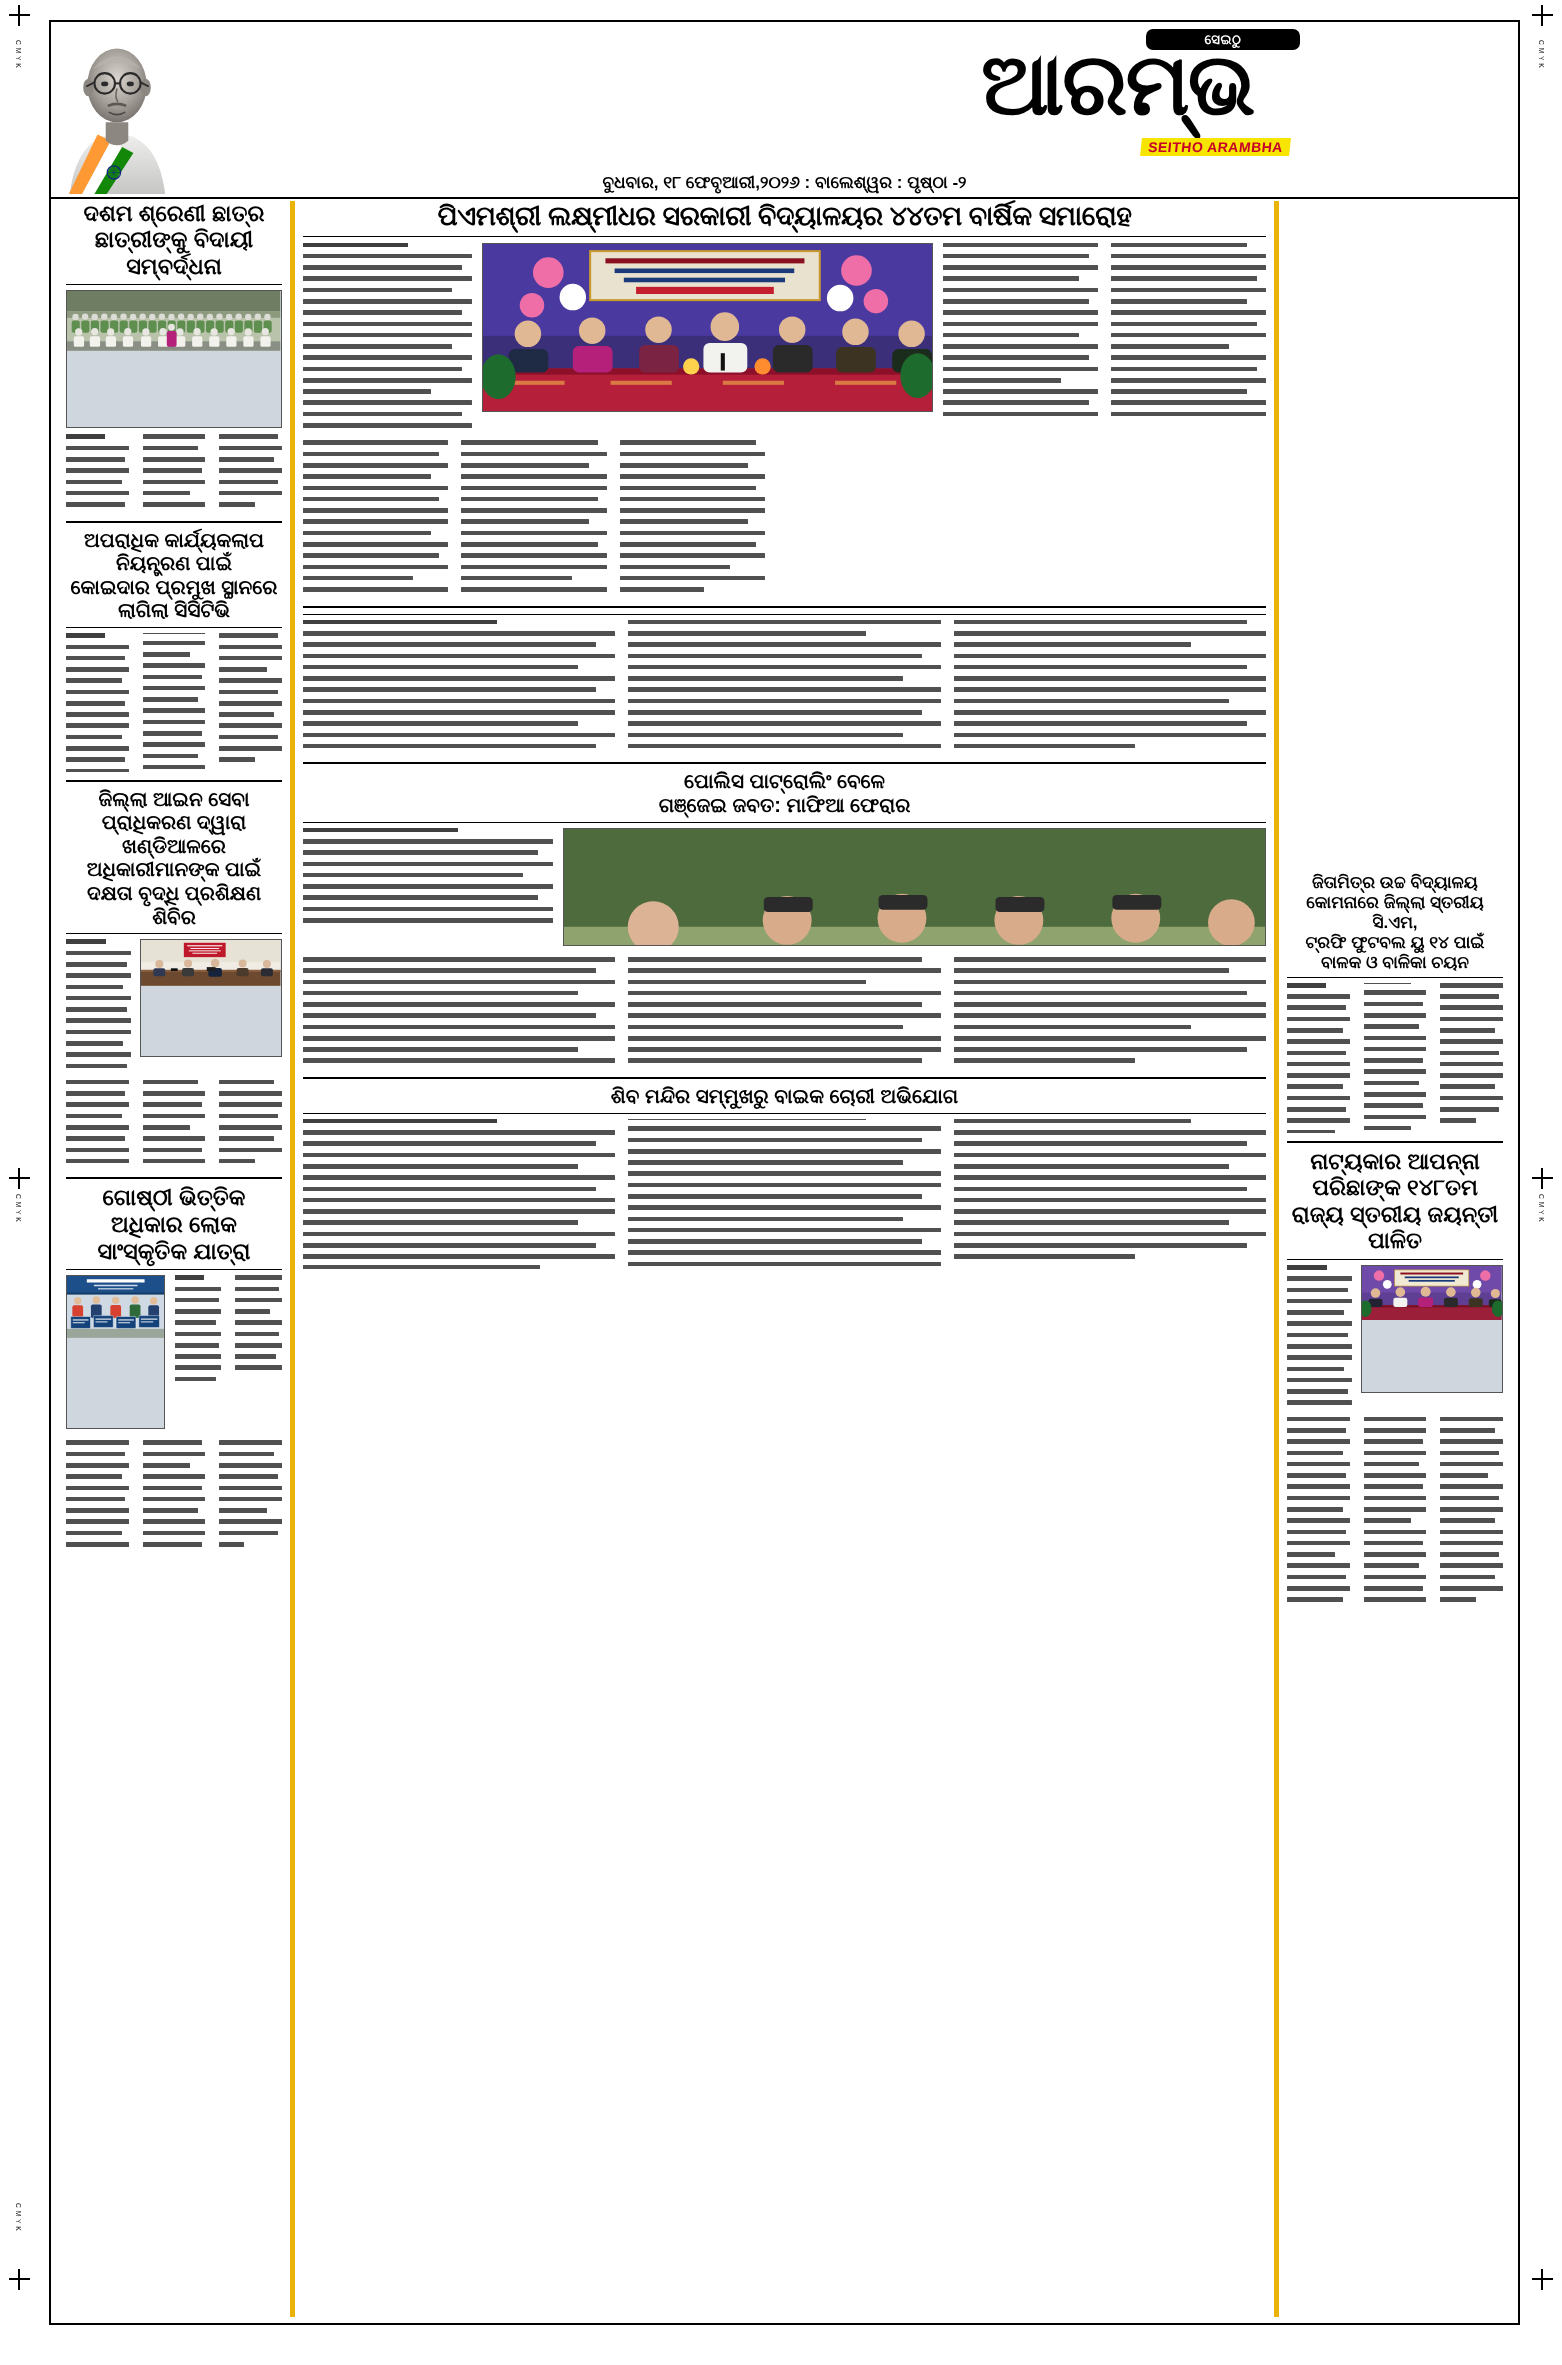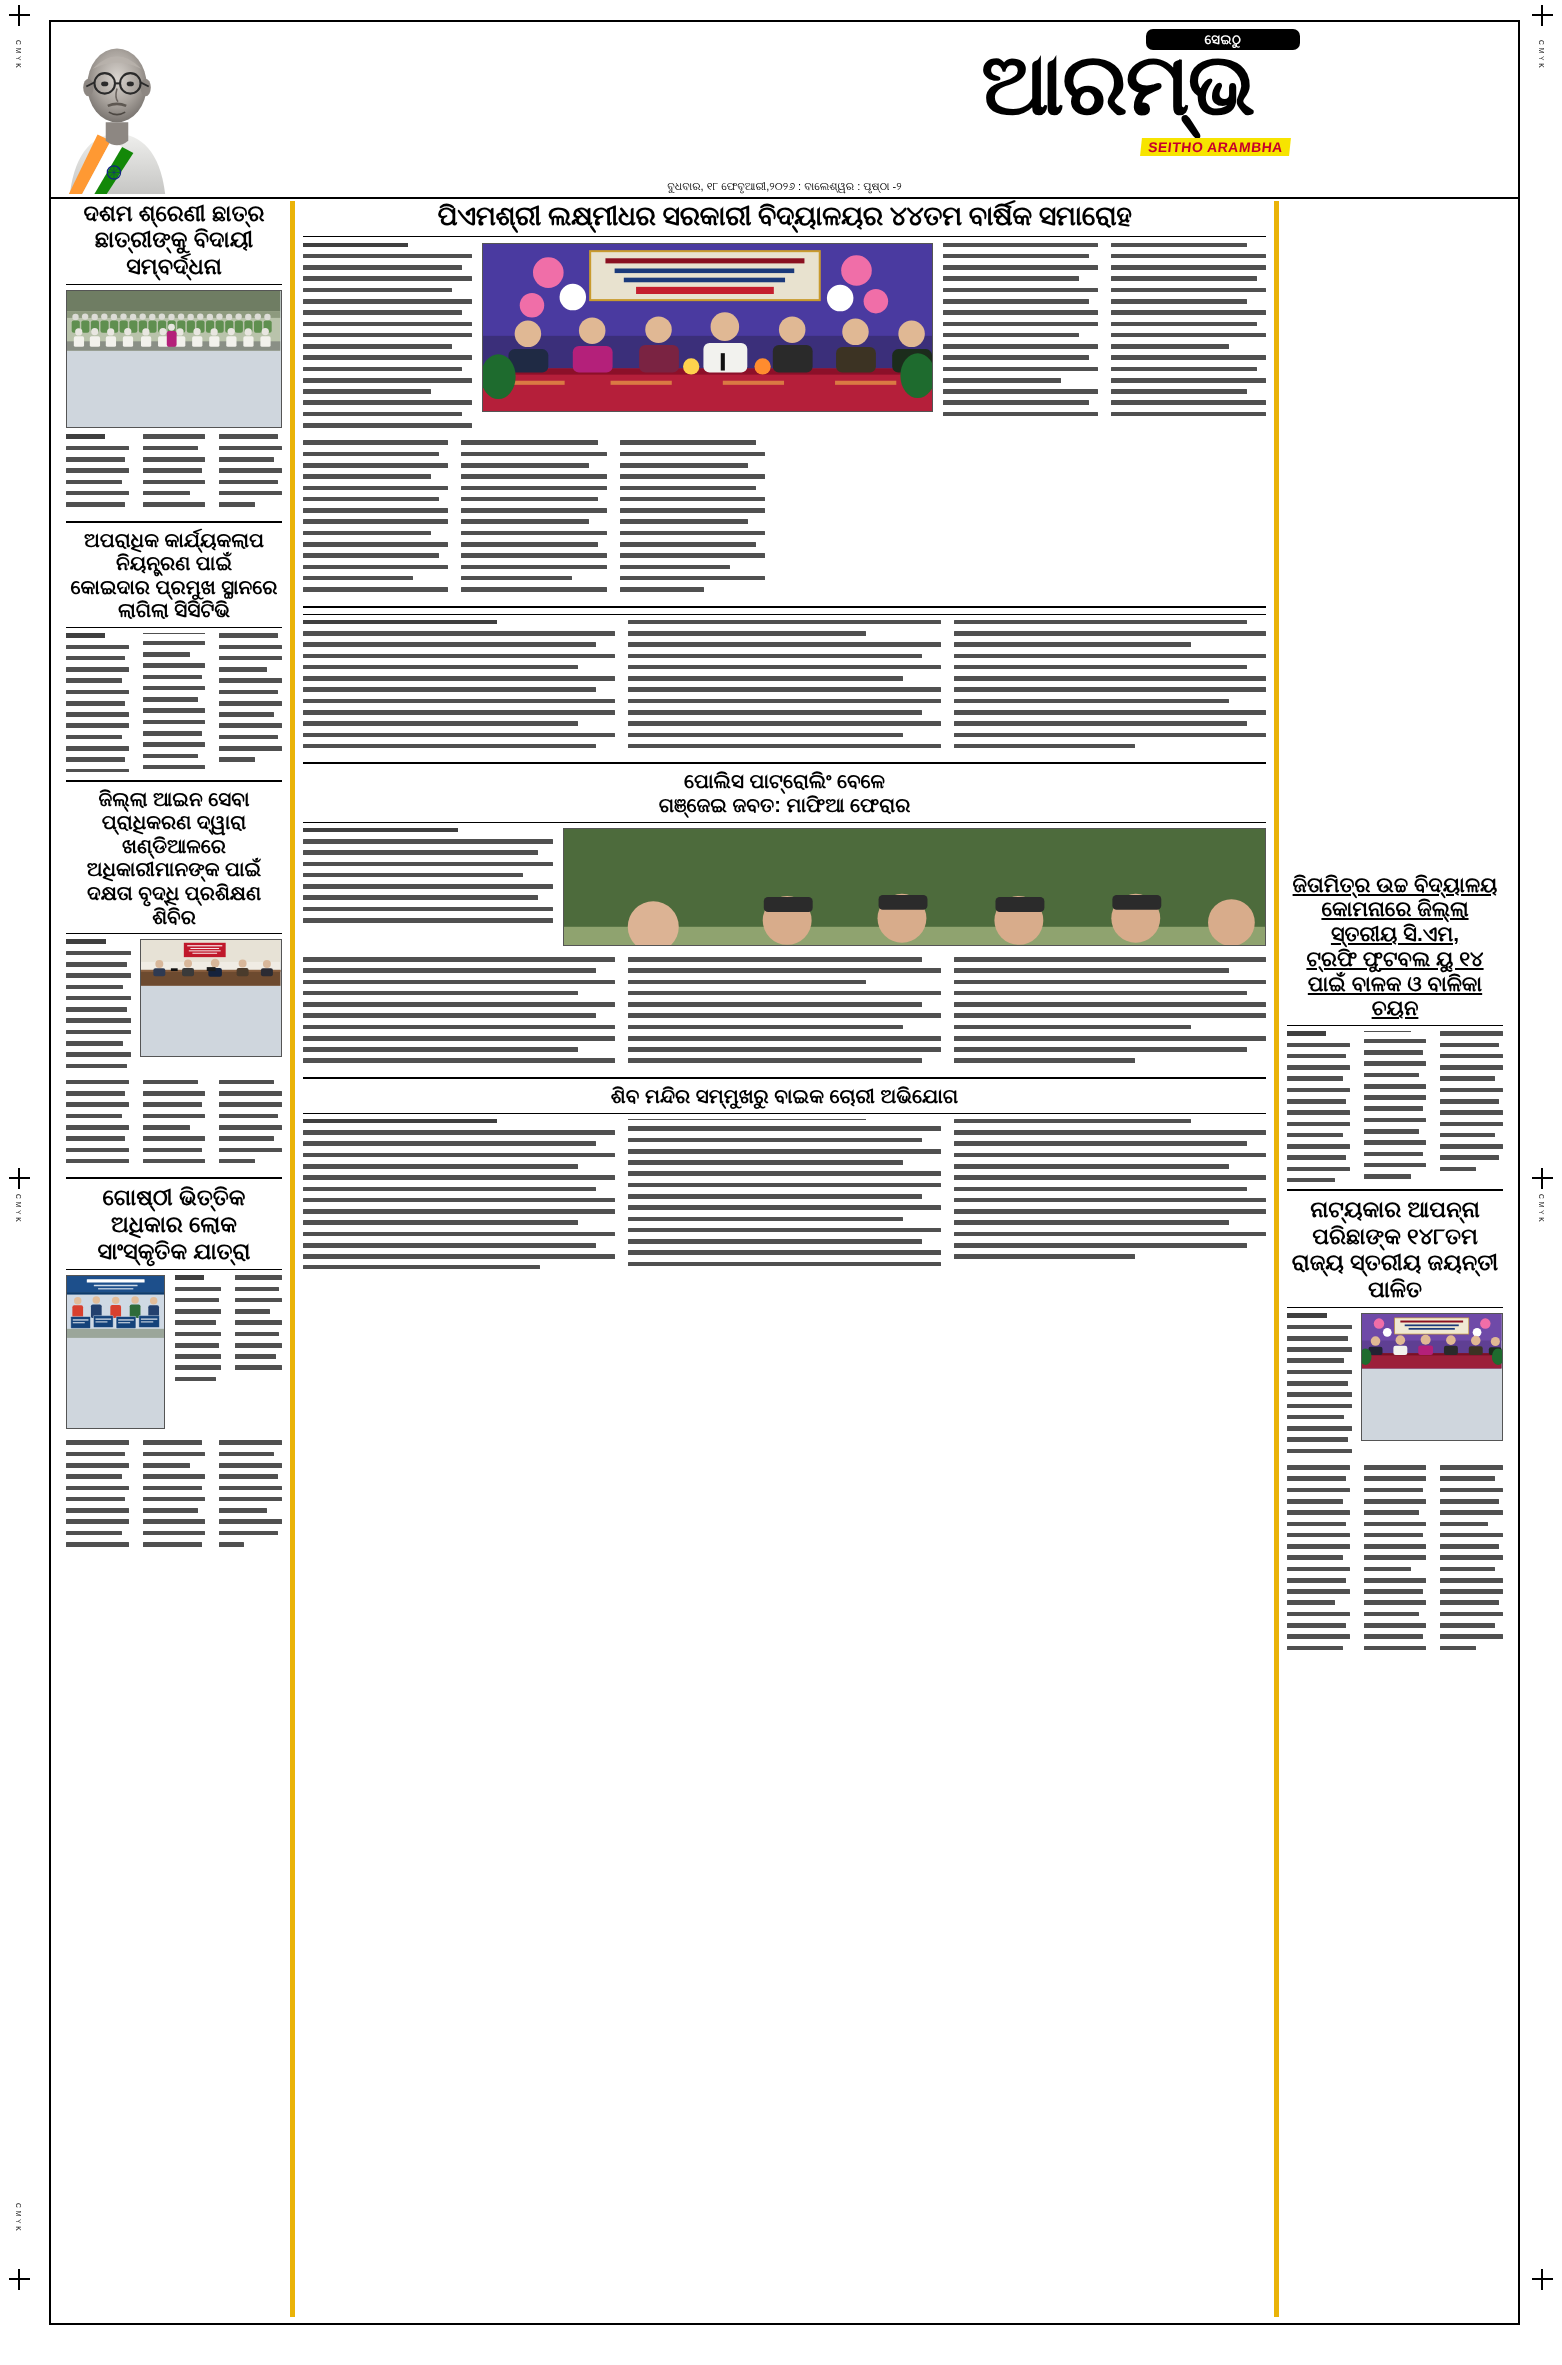--- a/index.html
+++ b/index.html
@@ -39,36 +39,36 @@
      background:#000; color:#fff; font-size:13.3px; font-weight:bold;
      text-align:center; line-height:21.5px; letter-spacing:0.5px;border-radius:7px; }
   .brand-title { position:absolute; left:4px; top:18.4px; width:482px;
      font-size:86px; font-weight:bold; line-height:1;
      color:#000; font-family:"Liberation Serif", serif; letter-spacing:-2px; }
   .brand-sub { position:absolute; left:164px; top:114px;
      background:#f7e400; color:#c7002a; font-size:14px; font-weight:bold;
      padding:1px 7.2px; letter-spacing:0.5px;
      transform: skewX(-6deg); }
   .dateline { position:absolute; left:0; right:0; bottom:3.1px; text-align:center;
-     font-size:11px; font-weight:normal; color:#000; }
+     font-size:17px; font-weight:bold; color:#000; }
 
   
   .content { position:absolute; left:0; top:179px; right:0; bottom:0; padding:0 7.2px 5.1px 7.2px;border-radius:11px; }
   .cols { display:flex; gap:0; height:100%; }
   .col { flex:1 1 0; padding:0 8.2px; }
   .col.sep { border-left:5px solid #eab308; }
 
   
   .article { margin-bottom:7.2px; }
   .hl { font-weight:bold; text-align:center; line-height:1.18; color:#000;
         font-family:"Liberation Sans", sans-serif; }
   .hl.xl { font-size:27px; letter-spacing:-0.5px; }
   .hl.lg { font-size:22.5px; }
   .hl.md { font-size:20px; }
-  .hl.sm { font-size:21px;text-decoration:underline; }
+  .hl.sm { font-size:17px; }
   .rule { border-bottom:1px solid #000; margin:4.1px 0 5.1px 0; }
   .thickrule { border-bottom:2px solid #000; margin:5.1px 0 6.1px 0; }
 
   
   .photo { width:100%; position:relative; overflow:hidden; border:0.5px solid #555;
      background:#cfd6dd; margin:5.1px 0 6.1px 0; }
 
   
   .txtcols { column-gap:13.3px; }
   .txtcols.c3 { column-count:3; }

